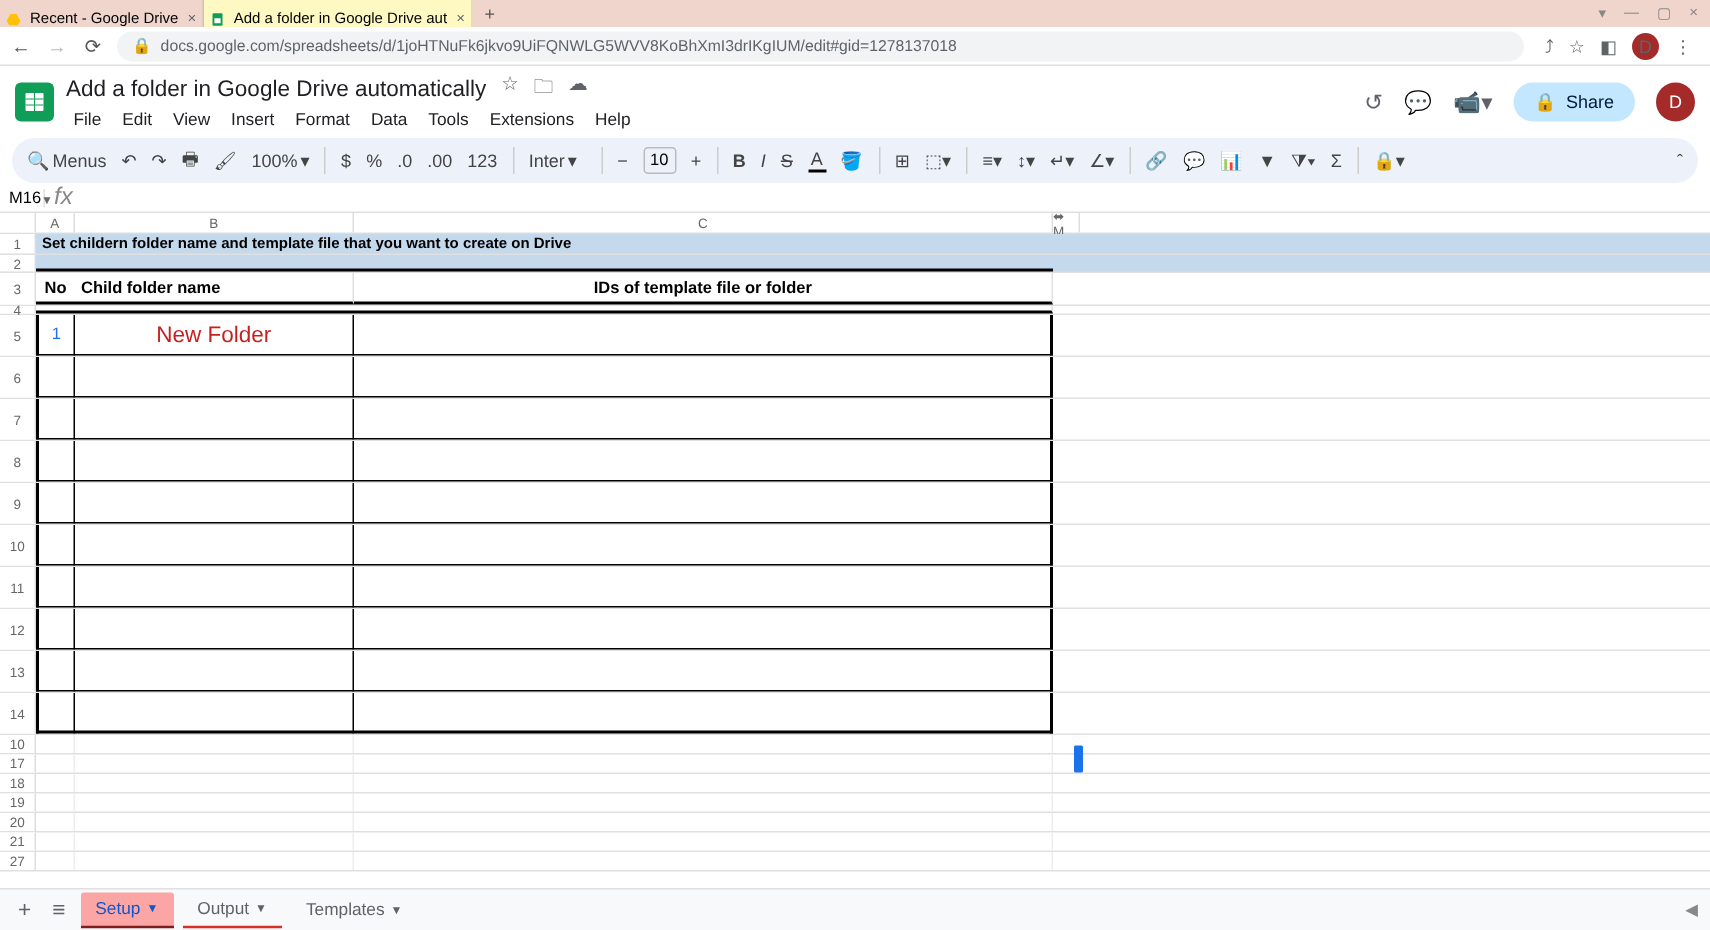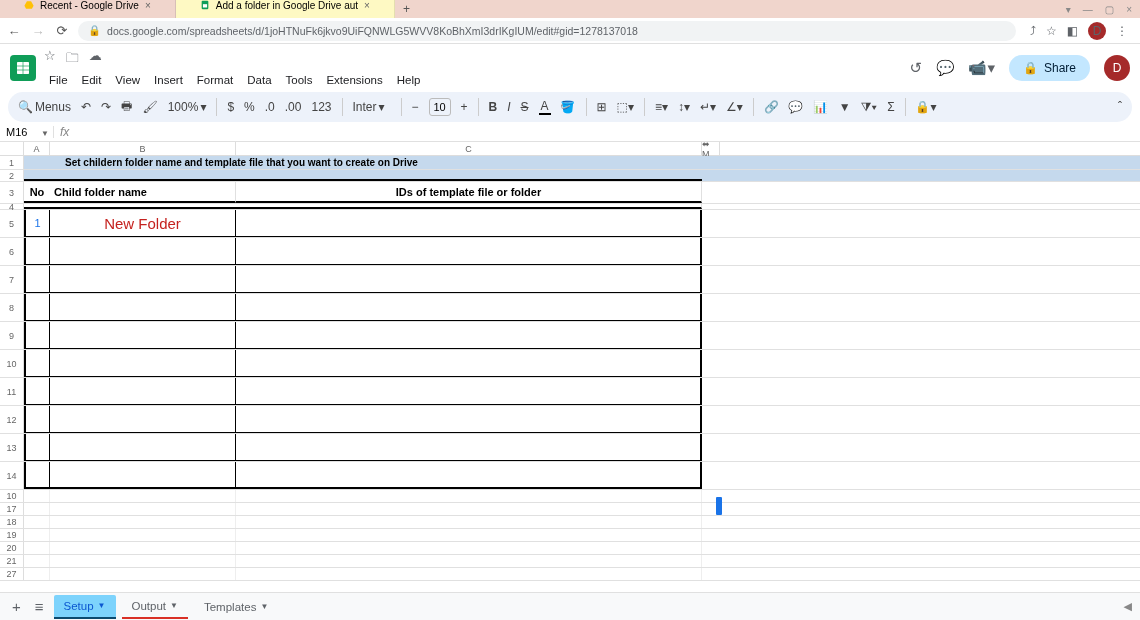--- a/index.html
+++ b/index.html
@@ -1,20 +1,20 @@
 <!DOCTYPE html>
 <html><head>
 <meta charset="utf-8">
 <style>
 * { margin: 0; padding: 0; box-sizing: border-box; font-family: Arial, sans-serif; }
 body { width: 1140px; height: 620px; overflow: hidden; background: #fff; }
 
 
 .tab-strip { height: 18px; background: #f0d5cc; display: flex; align-items: center; }
-.tab { height: 18px; display: flex; align-items: flex-start; padding: 0 24px; font-size: 10px; gap: 6px; border-right: 1px solid rgba(0,0,0,0.1); }
+.tab { height: 18px; display: flex; align-items: flex-end; padding: 0 4px; font-size: 10px; gap: 6px; border-right: 1px solid rgba(0,0,0,0.1); }
 .tab.active { background: #fef9c3; }
 .tab .favicon { width: 10px; height: 10px; display: inline-flex; align-items: center; justify-content: center; }
 .tab .close { font-size: 10px; color: #666; cursor: pointer; }
 .tab-strip .new-tab { padding: 0 8px; font-size: 12px; color: #555; cursor: pointer; }
 .window-controls { margin-left: auto; display: flex; gap: 12px; padding-right: 8px; color: #888; font-size: 10px; }
 .window-controls span { cursor: pointer; }
 
 .addr-bar { height: 26px; background: #fff; border-bottom: 1px solid #e0e0e0; display: flex; align-items: center; padding: 0 6px; gap: 8px; }
 .addr-bar .nav-btn { width: 16px; text-align: center; color: #555; font-size: 13px; cursor: pointer; }
 .addr-bar .nav-btn.disabled { color: #bbb; }
@@ -42,23 +42,23 @@
 
 .toolbar { display: flex; align-items: center; gap: 10px; padding: 4px 10px; margin: 4px 8px 0 8px; border-radius: 20px; background: #edf2fa; height: 30px; }
 .toolbar .tb-item { font-size: 12px; color: #444; cursor: pointer; display: flex; align-items: center; gap: 2px; }
 .toolbar .sep { width: 1px; height: 18px; background: #ccc; }
 .toolbar .font-name { min-width: 38px; font-size: 12px; }
 .toolbar .font-size-box { border: 1px solid #bbb; border-radius: 3px; width: 22px; height: 18px; display: flex; align-items: center; justify-content: center; font-size: 11px; }
 .toolbar .collapse { margin-left: auto; }
 
 
 .formula-row { display: flex; align-items: center; height: 20px; border-bottom: 1px solid #e0e0e0; }
-.name-box { width: 54px; font-size: 11px; padding-left: 6px; border-right: 1px solid #e0e0e0; display: flex; align-items: flex-end; justify-content: space-between; padding-right: 4px; }
+.name-box { width: 30px; font-size: 11px; padding-left: 6px; border-right: 1px solid #e0e0e0; display: flex; align-items: flex-end; justify-content: space-between; padding-right: 4px; }
 .name-box .dd { font-size: 8px; color: #666; }
-.fx { padding: 0 6px; color: #888; font-style: italic; font-size: 12px; }
+.fx { padding: 0 6px; color: #888; font-style: italic; font-size: 16px; }
 .formula-input { flex: 1; }
 
 
 .grid-area { position: relative; height: 470px; overflow: hidden; }
 .col-headers { display: flex; height: 14px; background: #fff; font-size: 9px; color: #666; border-bottom: 1px solid #ddd; }
 .col-headers .corner { width: 24px; border-right: 1px solid #ddd; background: #fff; }
 .col-headers .ch { border-right: 1px solid #ddd; display: flex; align-items: center; justify-content: center; }
 .ch-A { width: 26px; }
 .ch-B { width: 186px; }
 .ch-C { width: 466px; }
@@ -91,21 +91,21 @@
 
 .row16 .rh { background: #d3e3fd; color: #0b57d0; }
 .thick-bottom { border-bottom: 2px solid #000 !important; }
 
 .blue-handle { position: absolute; left: 716px; top: 355px; width: 6px; height: 18px; background: #1a73e8; border-radius: 1px; }
 
 
 .sheet-tabs { position: absolute; bottom: 0; left: 0; right: 0; height: 28px; background: #f8f9fa; border-top: 1px solid #e0e0e0; display: flex; align-items: center; padding: 0 8px; gap: 6px; }
 .sheet-tabs .st-btn { font-size: 15px; color: #5f6368; cursor: pointer; padding: 0 4px; }
 .sheet-tab { padding: 5px 10px; font-size: 11.5px; color: #5f6368; cursor: pointer; display: flex; align-items: center; gap: 4px; border-radius: 2px 2px 0 0; }
-.sheet-tab.active { color: #0b57d0; background: #7dd3fc; border-bottom: 2px solid #0c4a6e; font-weight: 500; }
+.sheet-tab.active { color: #0b57d0; background: #fca5a5; border-bottom: 2px solid #7f1d1d; font-weight: 500; }
 .sheet-tab.output { border-bottom: 2px solid #d93025; }
 .sheet-tab .dd { font-size: 8px; }
 .sheet-tabs .nav-right { margin-left: auto; font-size: 11px; color: #888; cursor: pointer; }
 
 .bold { font-weight: bold; }
 .italic { font-style: italic; }
 .strike { text-decoration: line-through; }
 .underline-a { border-bottom: 2px solid #000; padding: 0 2px; }
 </style>
 </head>
@@ -161,20 +161,21 @@
   <div class="sheets-logo">
     <svg viewBox="0 0 24 24">
         <rect x="3" y="3" width="18" height="18" fill="#fff" rx="1"></rect>
         <line x1="3" y1="9" x2="21" y2="9" stroke="#0f9d58"></line>
         <line x1="3" y1="15" x2="21" y2="15" stroke="#0f9d58"></line>
         <line x1="12" y1="3" x2="12" y2="21" stroke="#0f9d58"></line>
       </svg>
   </div>
   <div class="doc-area">
     <div class="doc-title-row">
+      <span class="doc-title">Add a folder in Google Drive automatically</span>
       <div class="doc-icons">
         <span>☆</span>
         <span>🗀</span>
         <span>☁</span>
       </div>
     </div>
     <div class="menu-bar">
       <span>File</span>
       <span>Edit</span>
       <span>View</span>
@@ -260,21 +261,21 @@
     <div class="ch ch-A">A</div>
     <div class="ch ch-B">B</div>
     <div class="ch ch-C">C</div>
     <div class="ch ch-rest">⬌ M</div>
   </div>
 
   <div class="grid-body">
 
     <div class="row r-title">
       <div class="rh">1</div>
-      <div class="cell" style="width:678px; border-right:none;margin-left:37px;">Set childern folder name and template file that you want to create on Drive</div>
+      <div class="cell" style="width:678px; border-right:none;">Set childern folder name and template file that you want to create on Drive</div>
     </div>
 
     <div class="row r-blank-blue">
       <div class="rh">2</div>
       <div class="cell" style="width:678px; border-right:none; border-bottom:2px solid #000;"></div>
     </div>
 
     <div class="row r-header">
       <div class="rh">3</div>
       <div class="cell c-A">No</div>

